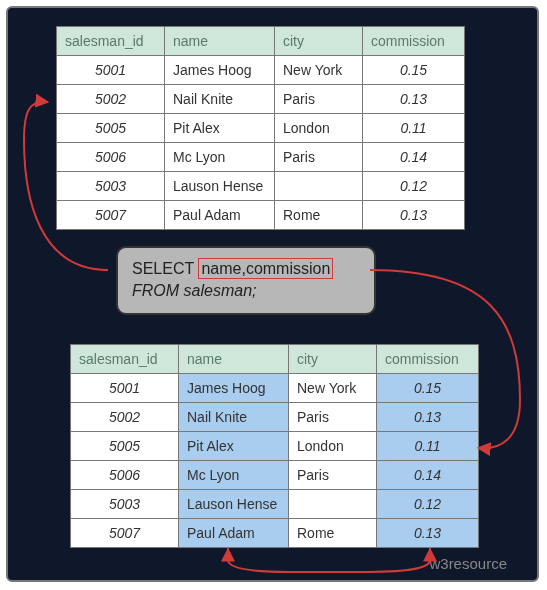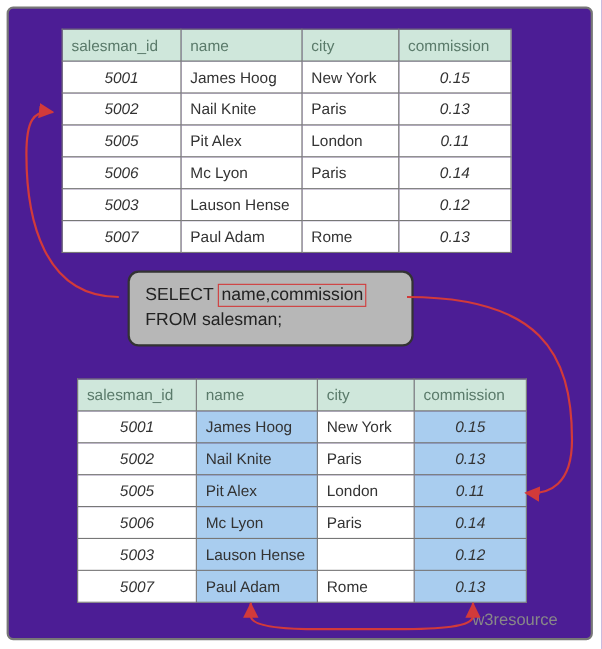--- a/index.html
+++ b/index.html
@@ -14,21 +14,21 @@
     height: 590px;
     position: relative;
     overflow: hidden;
   }
   .frame {
     position: absolute;
     left: 6px; top: 6px;
     width: 533px; height: 576px;
     border: 2px solid #777;
     border-radius: 6px;
-    background: #4c1d95;
+    background: #0f172a;
   }
   table.data {
     border-collapse: collapse;
     position: absolute;
     font-size: 14px;
   }
   table.data th, table.data td {
     border: 1px solid #777;
     padding: 6px 8px;
     text-align: left;
@@ -53,21 +53,21 @@
     width: 260px;
     padding: 10px 14px 12px 14px;
     background: #b7b7b7;
     border: 2px solid #333;
     border-radius: 10px;
     font-size: 16px;
     color: #222;
     line-height: 1.35;
   }
   .sql-box .line1 { display: block; }
-  .sql-box .line2 { display: block; }
+  .sql-box .line2 { display: block; font-style: italic; }
   .sql-box .cols {
     border: 1px solid #d23a3a;
     padding: 1px 2px;
   }
   .watermark {
     position: absolute;
     right: 30px;
     bottom: 8px;
     font-size: 15px;
     color: #888;

